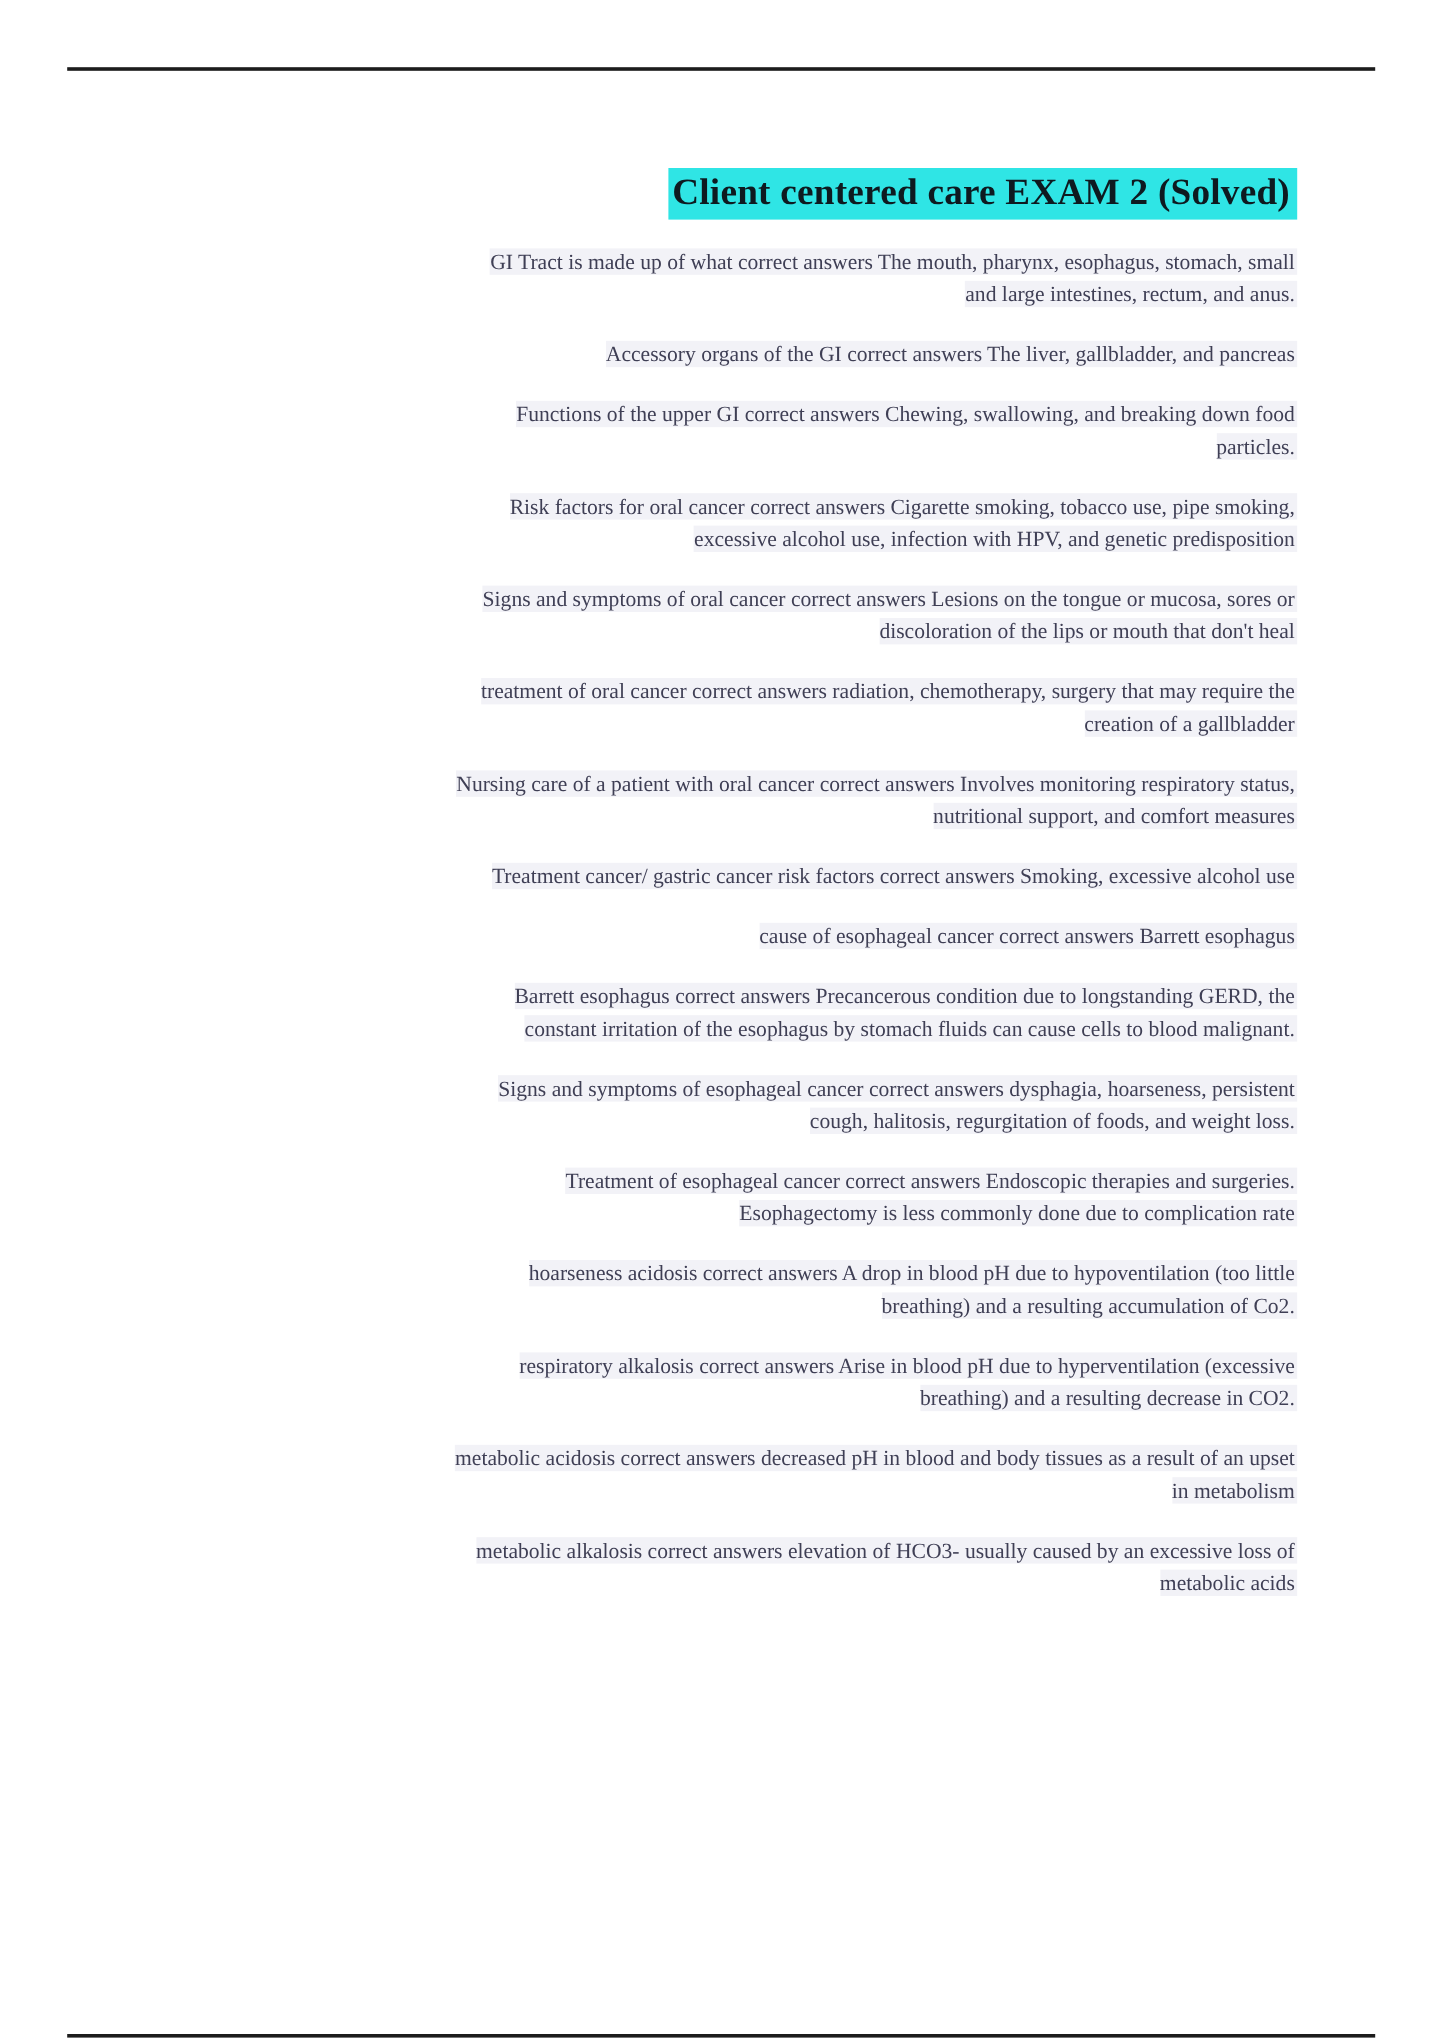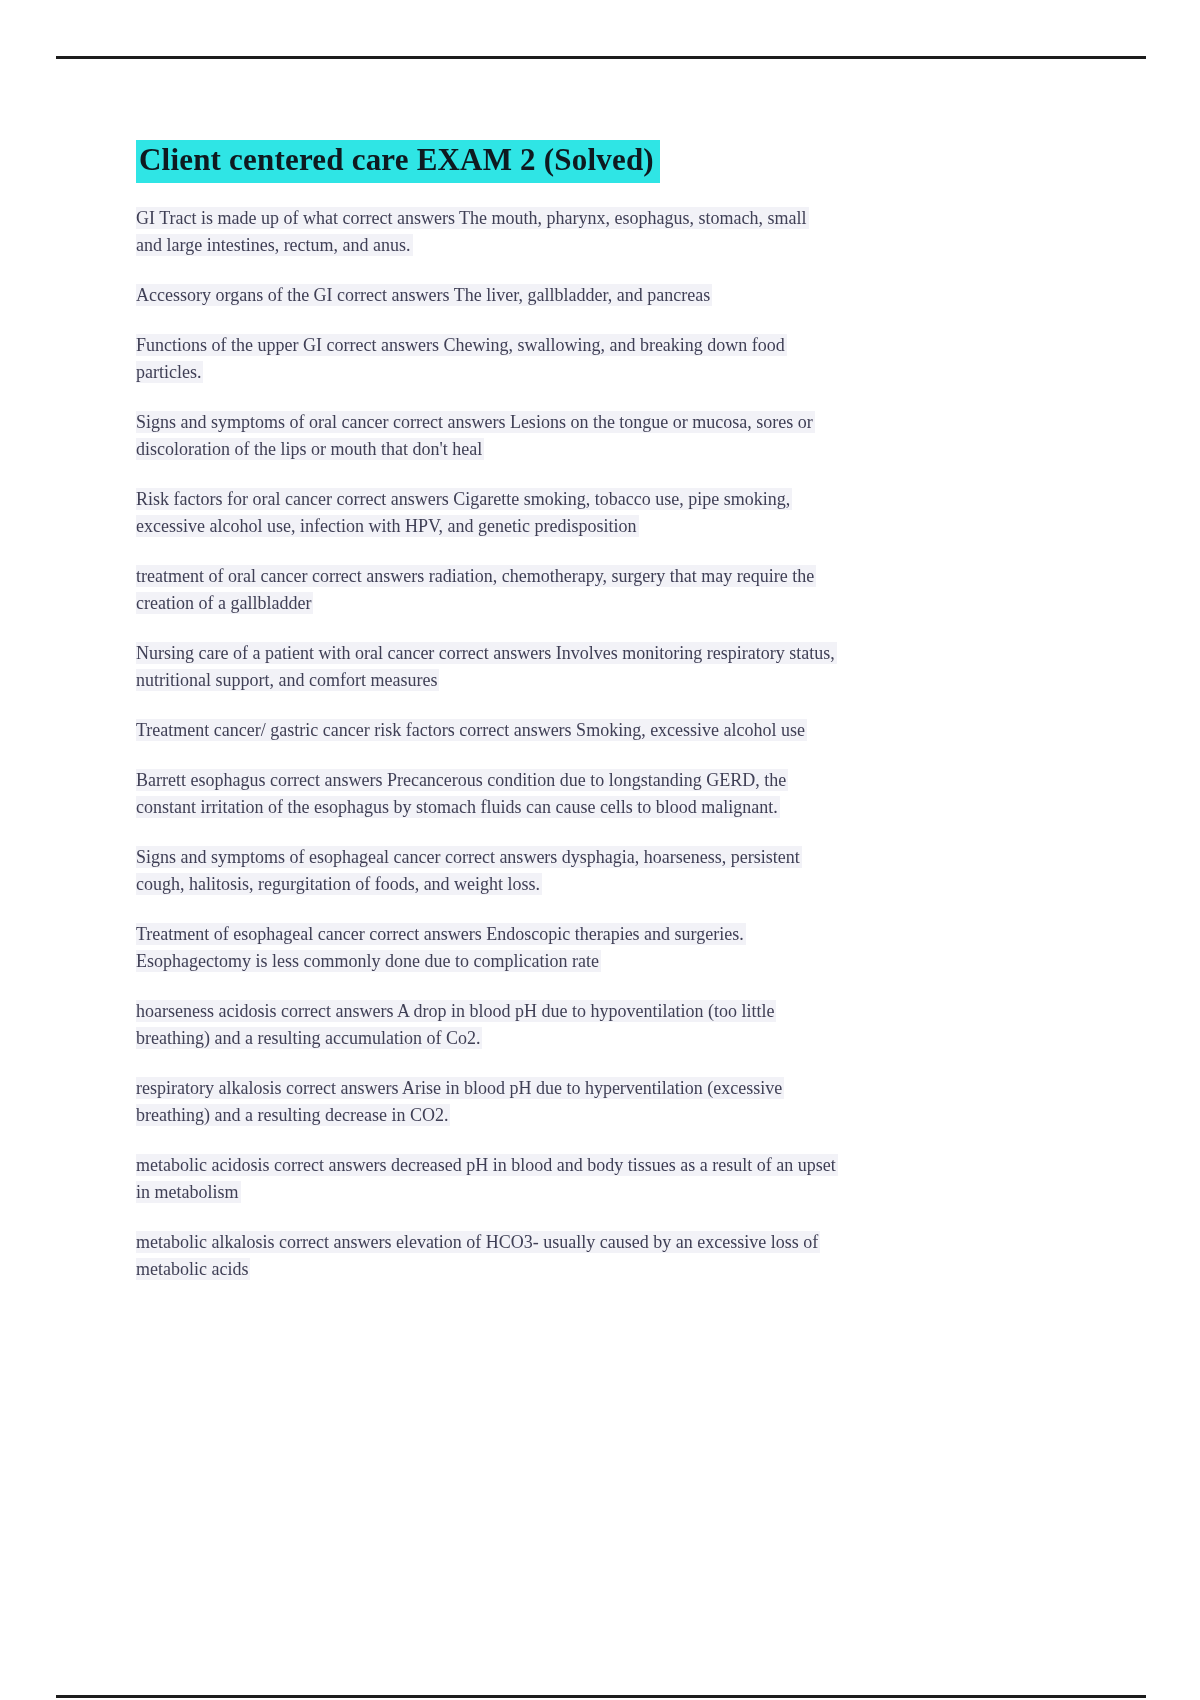--- a/index.html
+++ b/index.html
@@ -3,21 +3,21 @@
 <meta charset="utf-8">
 <style>
   :root {
     --title-highlight: #2fe5e5;
     --title-color: #0e1a20;
     --body-color: #3f3f55;
     --paragraph-highlight: #f2f2f7;
     --border-color: #1c1c1c;
     --page-bg: #ffffff;
   }
-  * { box-sizing: border-box; }
+  * { box-sizing: border-box; text-align: right; }
   html, body {
     margin: 0;
     padding: 0;
     background: var(--page-bg);
   }
   .page {
     position: relative;
     width: 1200px;
     height: 1700px;
     background: var(--page-bg);
@@ -77,34 +77,35 @@
 
     <div class="paragraphs">
   <p class="para"><span class="para-hl">GI Tract is made up of what correct answers The mouth, pharynx, esophagus, stomach, small
 and large intestines, rectum, and anus.</span></p>
 
   <p class="para"><span class="para-hl">Accessory organs of the GI correct answers The liver, gallbladder, and pancreas</span></p>
 
   <p class="para"><span class="para-hl">Functions of the upper GI correct answers Chewing, swallowing, and breaking down food
 particles.</span></p>
 
+  <p class="para"><span class="para-hl">Risk factors for oral cancer correct answers Cigarette smoking, tobacco use, pipe smoking,
+excessive alcohol use, infection with HPV, and genetic predisposition</span></p>
+
   <p class="para"><span class="para-hl">Signs and symptoms of oral cancer correct answers Lesions on the tongue or mucosa, sores or
 discoloration of the lips or mouth that don't heal</span></p>
-
-  <p class="para"><span class="para-hl">Risk factors for oral cancer correct answers Cigarette smoking, tobacco use, pipe smoking,
-excessive alcohol use, infection with HPV, and genetic predisposition</span></p>
 
   <p class="para"><span class="para-hl">treatment of oral cancer correct answers radiation, chemotherapy, surgery that may require the
 creation of a gallbladder</span></p>
 
   <p class="para"><span class="para-hl">Nursing care of a patient with oral cancer correct answers Involves monitoring respiratory status,
 nutritional support, and comfort measures</span></p>
 
   <p class="para"><span class="para-hl">Treatment cancer/ gastric cancer risk factors correct answers Smoking, excessive alcohol use</span></p>
 
+  <p class="para"><span class="para-hl">cause of esophageal cancer correct answers Barrett esophagus</span></p>
 
   <p class="para"><span class="para-hl">Barrett esophagus correct answers Precancerous condition due to longstanding GERD, the
 constant irritation of the esophagus by stomach fluids can cause cells to blood malignant.</span></p>
 
   <p class="para"><span class="para-hl">Signs and symptoms of esophageal cancer correct answers dysphagia, hoarseness, persistent
 cough, halitosis, regurgitation of foods, and weight loss.</span></p>
 
   <p class="para"><span class="para-hl">Treatment of esophageal cancer correct answers Endoscopic therapies and surgeries.
 Esophagectomy is less commonly done due to complication rate</span></p>
 

